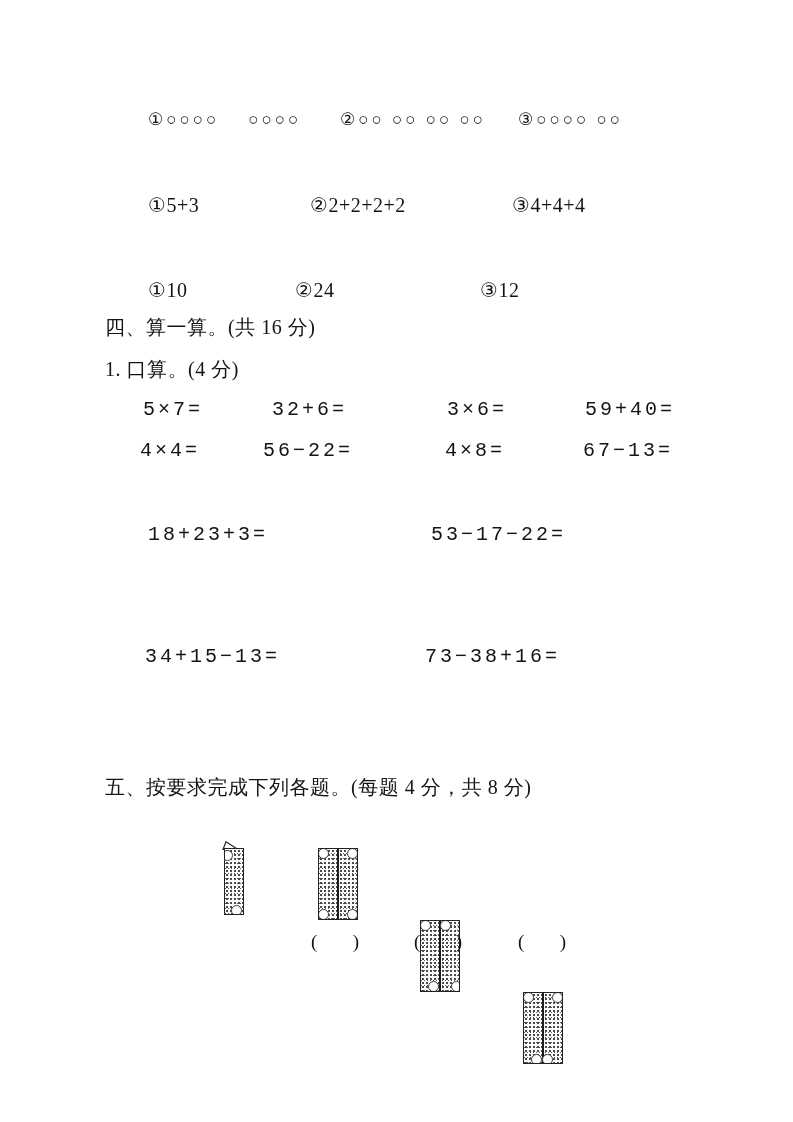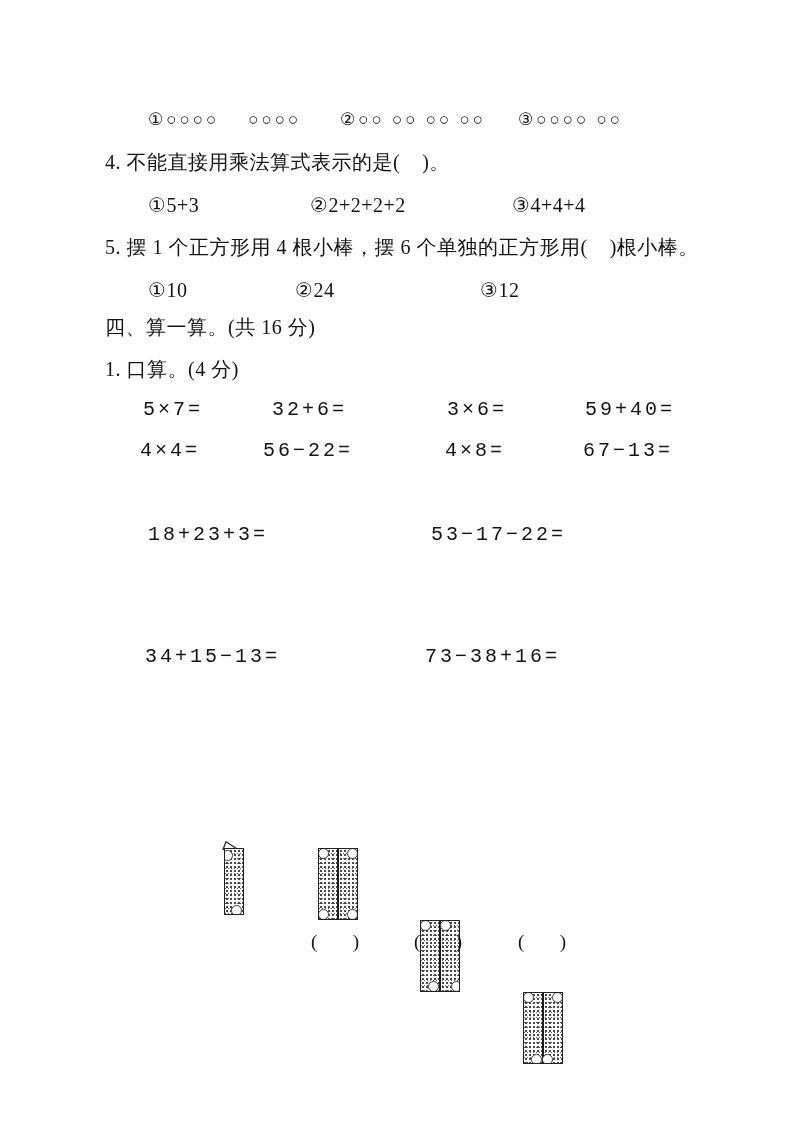--- a/index.html
+++ b/index.html
@@ -68,26 +68,24 @@
 </style>
 </head>
 <body>
 
 <div class="sheet">
 
   <div class="line circles" style="left:148px;top:108px">①○○○○    ○○○○</div>
   <div class="line circles" style="left:340px;top:108px">②○○ ○○ ○○ ○○</div>
   <div class="line circles" style="left:518px;top:108px">③○○○○ ○○</div>
 
-  <div class="line" style="left:105px;top:149px">4. 不能直接用乘法算式表示的是(    )。</div>
   <div class="line" style="left:148px;top:192px">①5+3</div>
   <div class="line" style="left:310px;top:192px">②2+2+2+2</div>
   <div class="line" style="left:512px;top:192px">③4+4+4</div>
 
-  <div class="line" style="left:105px;top:234px">5. 摆 1 个正方形用 4 根小棒，摆 6 个单独的正方形用(    )根小棒。</div>
   <div class="line" style="left:148px;top:277px">①10</div>
   <div class="line" style="left:295px;top:277px">②24</div>
   <div class="line" style="left:480px;top:277px">③12</div>
 
   <div class="line" style="left:105px;top:314px">四、算一算。(共 16 分)</div>
   <div class="line" style="left:105px;top:356px">1. 口算。(4 分)</div>
 
   <div class="line eq" style="left:143px;top:397px">5×7=</div>
   <div class="line eq" style="left:272px;top:397px">32+6=</div>
   <div class="line eq" style="left:447px;top:397px">3×6=</div>
@@ -96,20 +94,21 @@
   <div class="line eq" style="left:140px;top:438px">4×4=</div>
   <div class="line eq" style="left:263px;top:438px">56−22=</div>
   <div class="line eq" style="left:445px;top:438px">4×8=</div>
   <div class="line eq" style="left:583px;top:438px">67−13=</div>
 
   <div class="line eq" style="left:148px;top:522px">18+23+3=</div>
   <div class="line eq" style="left:431px;top:522px">53−17−22=</div>
   <div class="line eq" style="left:145px;top:644px">34+15−13=</div>
   <div class="line eq" style="left:425px;top:644px">73−38+16=</div>
 
+  <div class="line" style="left:105px;top:774px">五、按要求完成下列各题。(每题 4 分，共 8 分)</div>
 
   <div class="fig" style="left:224px;top:841px;width:26px;height:76px">
     <svg class="flap" width="19" height="9" viewBox="0 0 19 9">
       <polygon points="1,8.5 16,8.5 4,0.8" fill="#ffffff" stroke="#222222" stroke-width="1.2"></polygon>
     </svg>
     <div class="paper" style="margin-top:7px;width:20px;height:67px">
       <div class="hole" style="left:-3px;top:1px"></div>
       <div class="hole" style="left:6px;bottom:-2px"></div>
     </div>
   </div>

